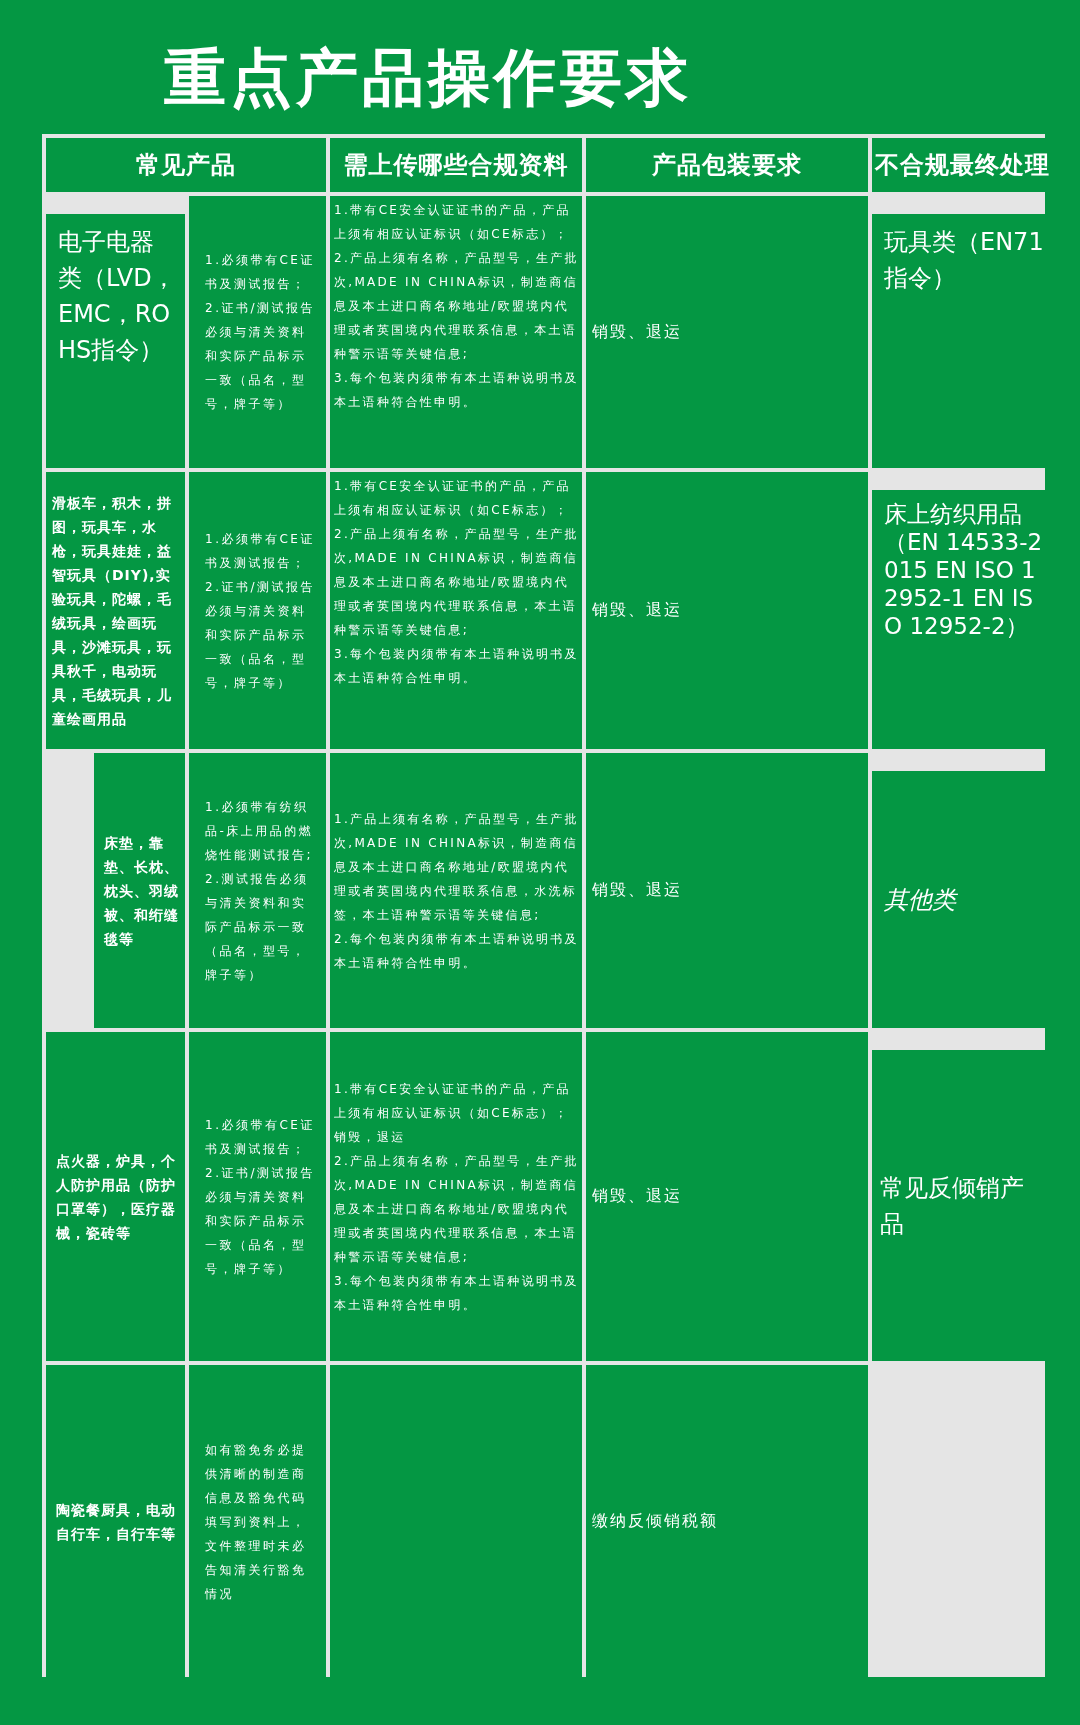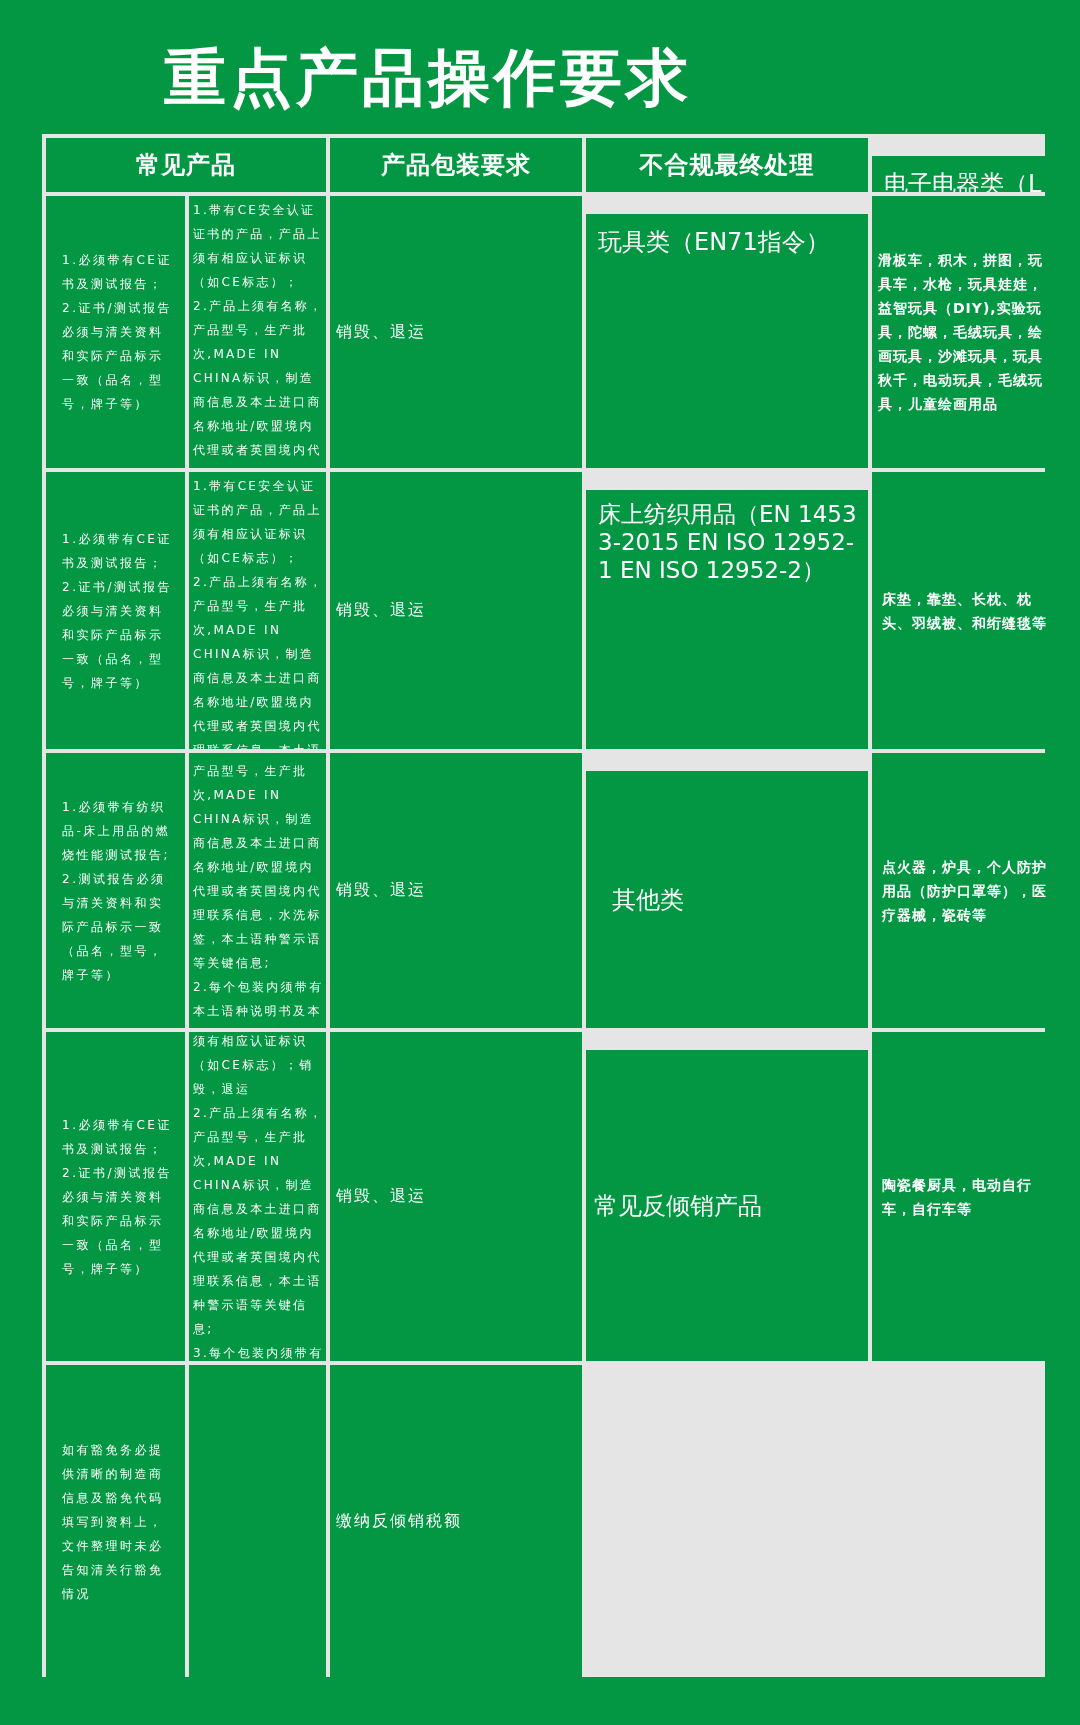--- a/index.html
+++ b/index.html
@@ -80,20 +80,21 @@
 <div class="title">重点产品操作要求</div>
 
 <div class="watermark">
   <div class="w1">FOREST</div>
   <div class="w2">SHIPPING</div>
 </div>
 
 <div class="grid">
 
   <div class="cell head span2">常见产品</div>
+  <div class="cell head">需上传哪些合规资料</div>
   <div class="cell head">产品包装要求</div>
   <div class="cell head">不合规最终处理</div>
 
   <div class="cell cat">电子电器类（LVD，EMC，ROHS指令）</div>
   <div class="cell req">1.必须带有CE证书及测试报告；
 2.证书/测试报告必须与清关资料和实际产品标示一致（品名，型号，牌子等）</div>
   <div class="cell pack top-align">1.带有CE安全认证证书的产品，产品上须有相应认证标识（如CE标志）；
 2.产品上须有名称，产品型号，生产批次,MADE IN CHINA标识，制造商信息及本土进口商名称地址/欧盟境内代理或者英国境内代理联系信息，本土语种警示语等关键信息;
 3.每个包装内须带有本土语种说明书及本土语种符合性申明。</div>
   <div class="cell final">销毁、退运</div>
@@ -101,28 +102,28 @@
   <div class="cell cat">玩具类（EN71指令）</div>
   <div class="cell items" style="font-size:14px;padding-left:6px;letter-spacing:1px;">滑板车，积木，拼图，玩具车，水枪，玩具娃娃，益智玩具（DIY),实验玩具，陀螺，毛绒玩具，绘画玩具，沙滩玩具，玩具秋千，电动玩具，毛绒玩具，儿童绘画用品</div>
   <div class="cell req">1.必须带有CE证书及测试报告；
 2.证书/测试报告必须与清关资料和实际产品标示一致（品名，型号，牌子等）</div>
   <div class="cell pack top-align">1.带有CE安全认证证书的产品，产品上须有相应认证标识（如CE标志）；
 2.产品上须有名称，产品型号，生产批次,MADE IN CHINA标识，制造商信息及本土进口商名称地址/欧盟境内代理或者英国境内代理联系信息，本土语种警示语等关键信息;
 3.每个包装内须带有本土语种说明书及本土语种符合性申明。</div>
   <div class="cell final">销毁、退运</div>
 
   <div class="cell cat" style="padding-left:12px;line-height:28px;font-size:23px;">床上纺织用品（EN 14533-2015 EN ISO 12952-1 EN ISO 12952-2）</div>
-  <div class="cell items" style="font-size:14px;letter-spacing:1px;">床垫，靠垫、长枕、枕头、羽绒被、和绗缝毯等</div>
+  <div class="cell items" style="font-size:14px;letter-spacing:1px;margin-left:48px;">床垫，靠垫、长枕、枕头、羽绒被、和绗缝毯等</div>
   <div class="cell req">1.必须带有纺织品-床上用品的燃烧性能测试报告;
 2.测试报告必须与清关资料和实际产品标示一致（品名，型号，牌子等）</div>
   <div class="cell pack">1.产品上须有名称，产品型号，生产批次,MADE IN CHINA标识，制造商信息及本土进口商名称地址/欧盟境内代理或者英国境内代理联系信息，水洗标签，本土语种警示语等关键信息;
 2.每个包装内须带有本土语种说明书及本土语种符合性申明。</div>
   <div class="cell final">销毁、退运</div>
 
-  <div class="cell cat center" style="padding-left:26px;">其他类</div>
+  <div class="cell cat center" style="padding-left:12px;font-style:italic;">其他类</div>
   <div class="cell items" style="font-size:14px;letter-spacing:1px;">点火器，炉具，个人防护用品（防护口罩等），医疗器械，瓷砖等</div>
   <div class="cell req">1.必须带有CE证书及测试报告；
 2.证书/测试报告必须与清关资料和实际产品标示一致（品名，型号，牌子等）</div>
   <div class="cell pack">1.带有CE安全认证证书的产品，产品上须有相应认证标识（如CE标志）；销毁，退运
 2.产品上须有名称，产品型号，生产批次,MADE IN CHINA标识，制造商信息及本土进口商名称地址/欧盟境内代理或者英国境内代理联系信息，本土语种警示语等关键信息;
 3.每个包装内须带有本土语种说明书及本土语种符合性申明。</div>
   <div class="cell final">销毁、退运</div>
 
   <div class="cell cat center" style="padding-left:8px;">常见反倾销产品</div>
   <div class="cell items" style="font-size:14px;letter-spacing:1px;">陶瓷餐厨具，电动自行车，自行车等</div>

